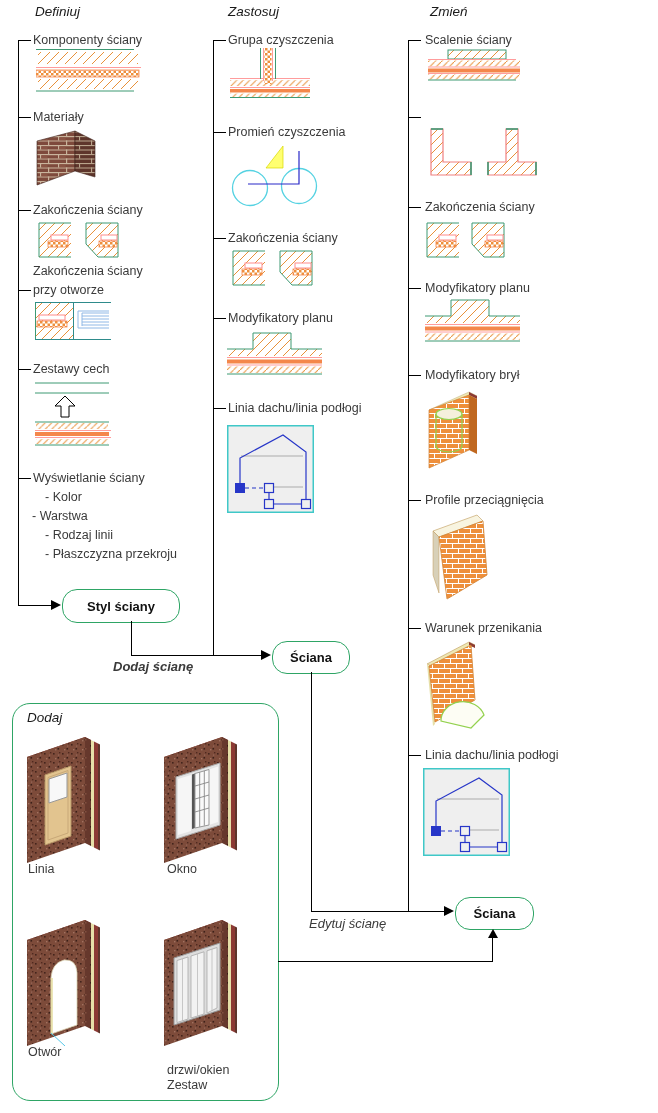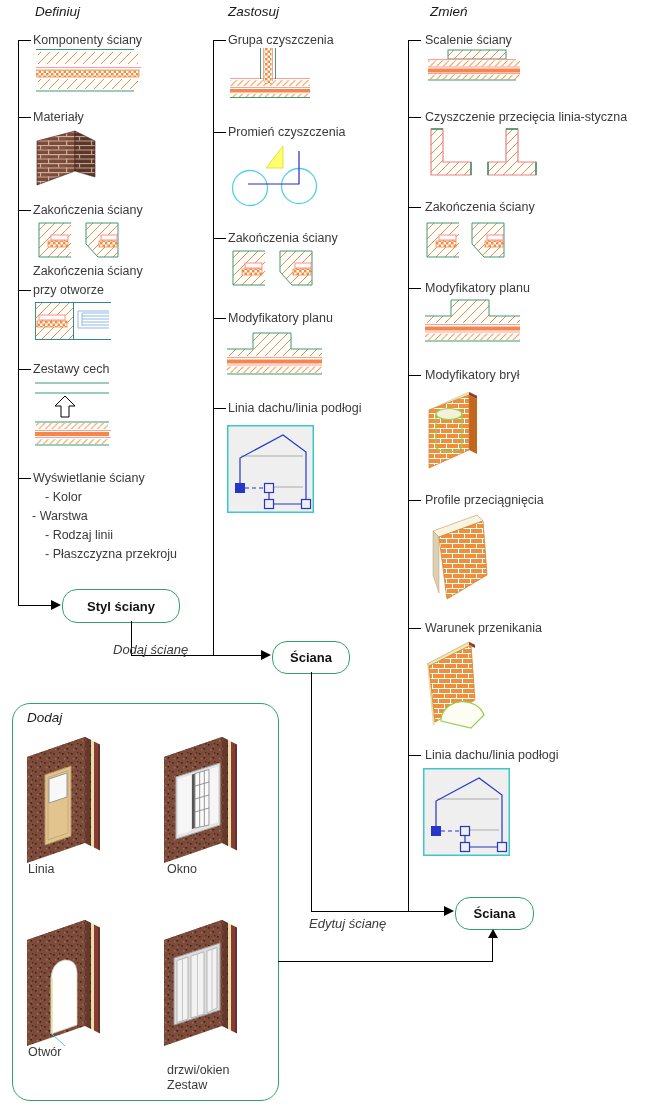--- a/index.html
+++ b/index.html
@@ -154,21 +154,21 @@
   <line x1="0" y1="64" x2="74" y2="64" stroke="#3D9973"></line>
 </svg>
 
 <div class="node" style="left:62px;top:589px;width:116px;height:32px;">
   <span>Styl ściany</span>
 </div>
 
 <div class="vline" style="left:131px;top:621px;height:35px;"></div>
 <div class="hline" style="left:131px;top:655px;width:131px;"></div>
 <div class="ah-r" style="left:261px;top:650px;"></div>
-<div class="edge-lbl" style="left:113px;top:642px;">Dodaj ścianę</div>
+<div class="edge-lbl" style="left:113px;top:659px;font-weight:bold;">Dodaj ścianę</div>
 <div class="node" style="left:272px;top:641px;width:76px;height:31px;">
   <span>Ściana</span>
 </div>
 
 <div class="vline" style="left:213px;top:40px;height:616px;"></div>
 <div class="tick" style="left:213px;top:40px;"></div>
 <div class="tick" style="left:213px;top:132px;"></div>
 <div class="tick" style="left:213px;top:238px;"></div>
 <div class="tick" style="left:213px;top:318px;"></div>
 <div class="tick" style="left:213px;top:408px;"></div>
@@ -249,21 +249,20 @@
 <div class="tick" style="left:408px;top:40px;"></div>
 <div class="tick" style="left:408px;top:117px;"></div>
 <div class="tick" style="left:408px;top:207px;"></div>
 <div class="tick" style="left:408px;top:288px;"></div>
 <div class="tick" style="left:408px;top:375px;"></div>
 <div class="tick" style="left:408px;top:500px;"></div>
 <div class="tick" style="left:408px;top:628px;"></div>
 <div class="tick" style="left:408px;top:755px;"></div>
 
 <div class="lbl" style="left:425px;top:33px;">Scalenie ściany</div>
-<div class="lbl" style="left:425px;top:110px;">Czyszczenie przecięcia linia-styczna</div>
 <div class="lbl" style="left:425px;top:200px;">Zakończenia ściany</div>
 <div class="lbl" style="left:425px;top:281px;">Modyfikatory planu</div>
 <div class="lbl" style="left:425px;top:368px;">Modyfikatory brył</div>
 <div class="lbl" style="left:425px;top:493px;">Profile przeciągnięcia</div>
 <div class="lbl" style="left:425px;top:621px;">Warunek przenikania</div>
 <div class="lbl" style="left:425px;top:748px;">Linia dachu/linia podłogi</div>
 
 <svg class="img" style="left:428px;top:49px;" width="95" height="32">
   <rect x="20" y="1" width="58" height="9" fill="url(#pdiag)" stroke="#3D9973"></rect>
   <line x1="0" y1="10.5" x2="88" y2="10.5" stroke="#FF9C9C"></line>

